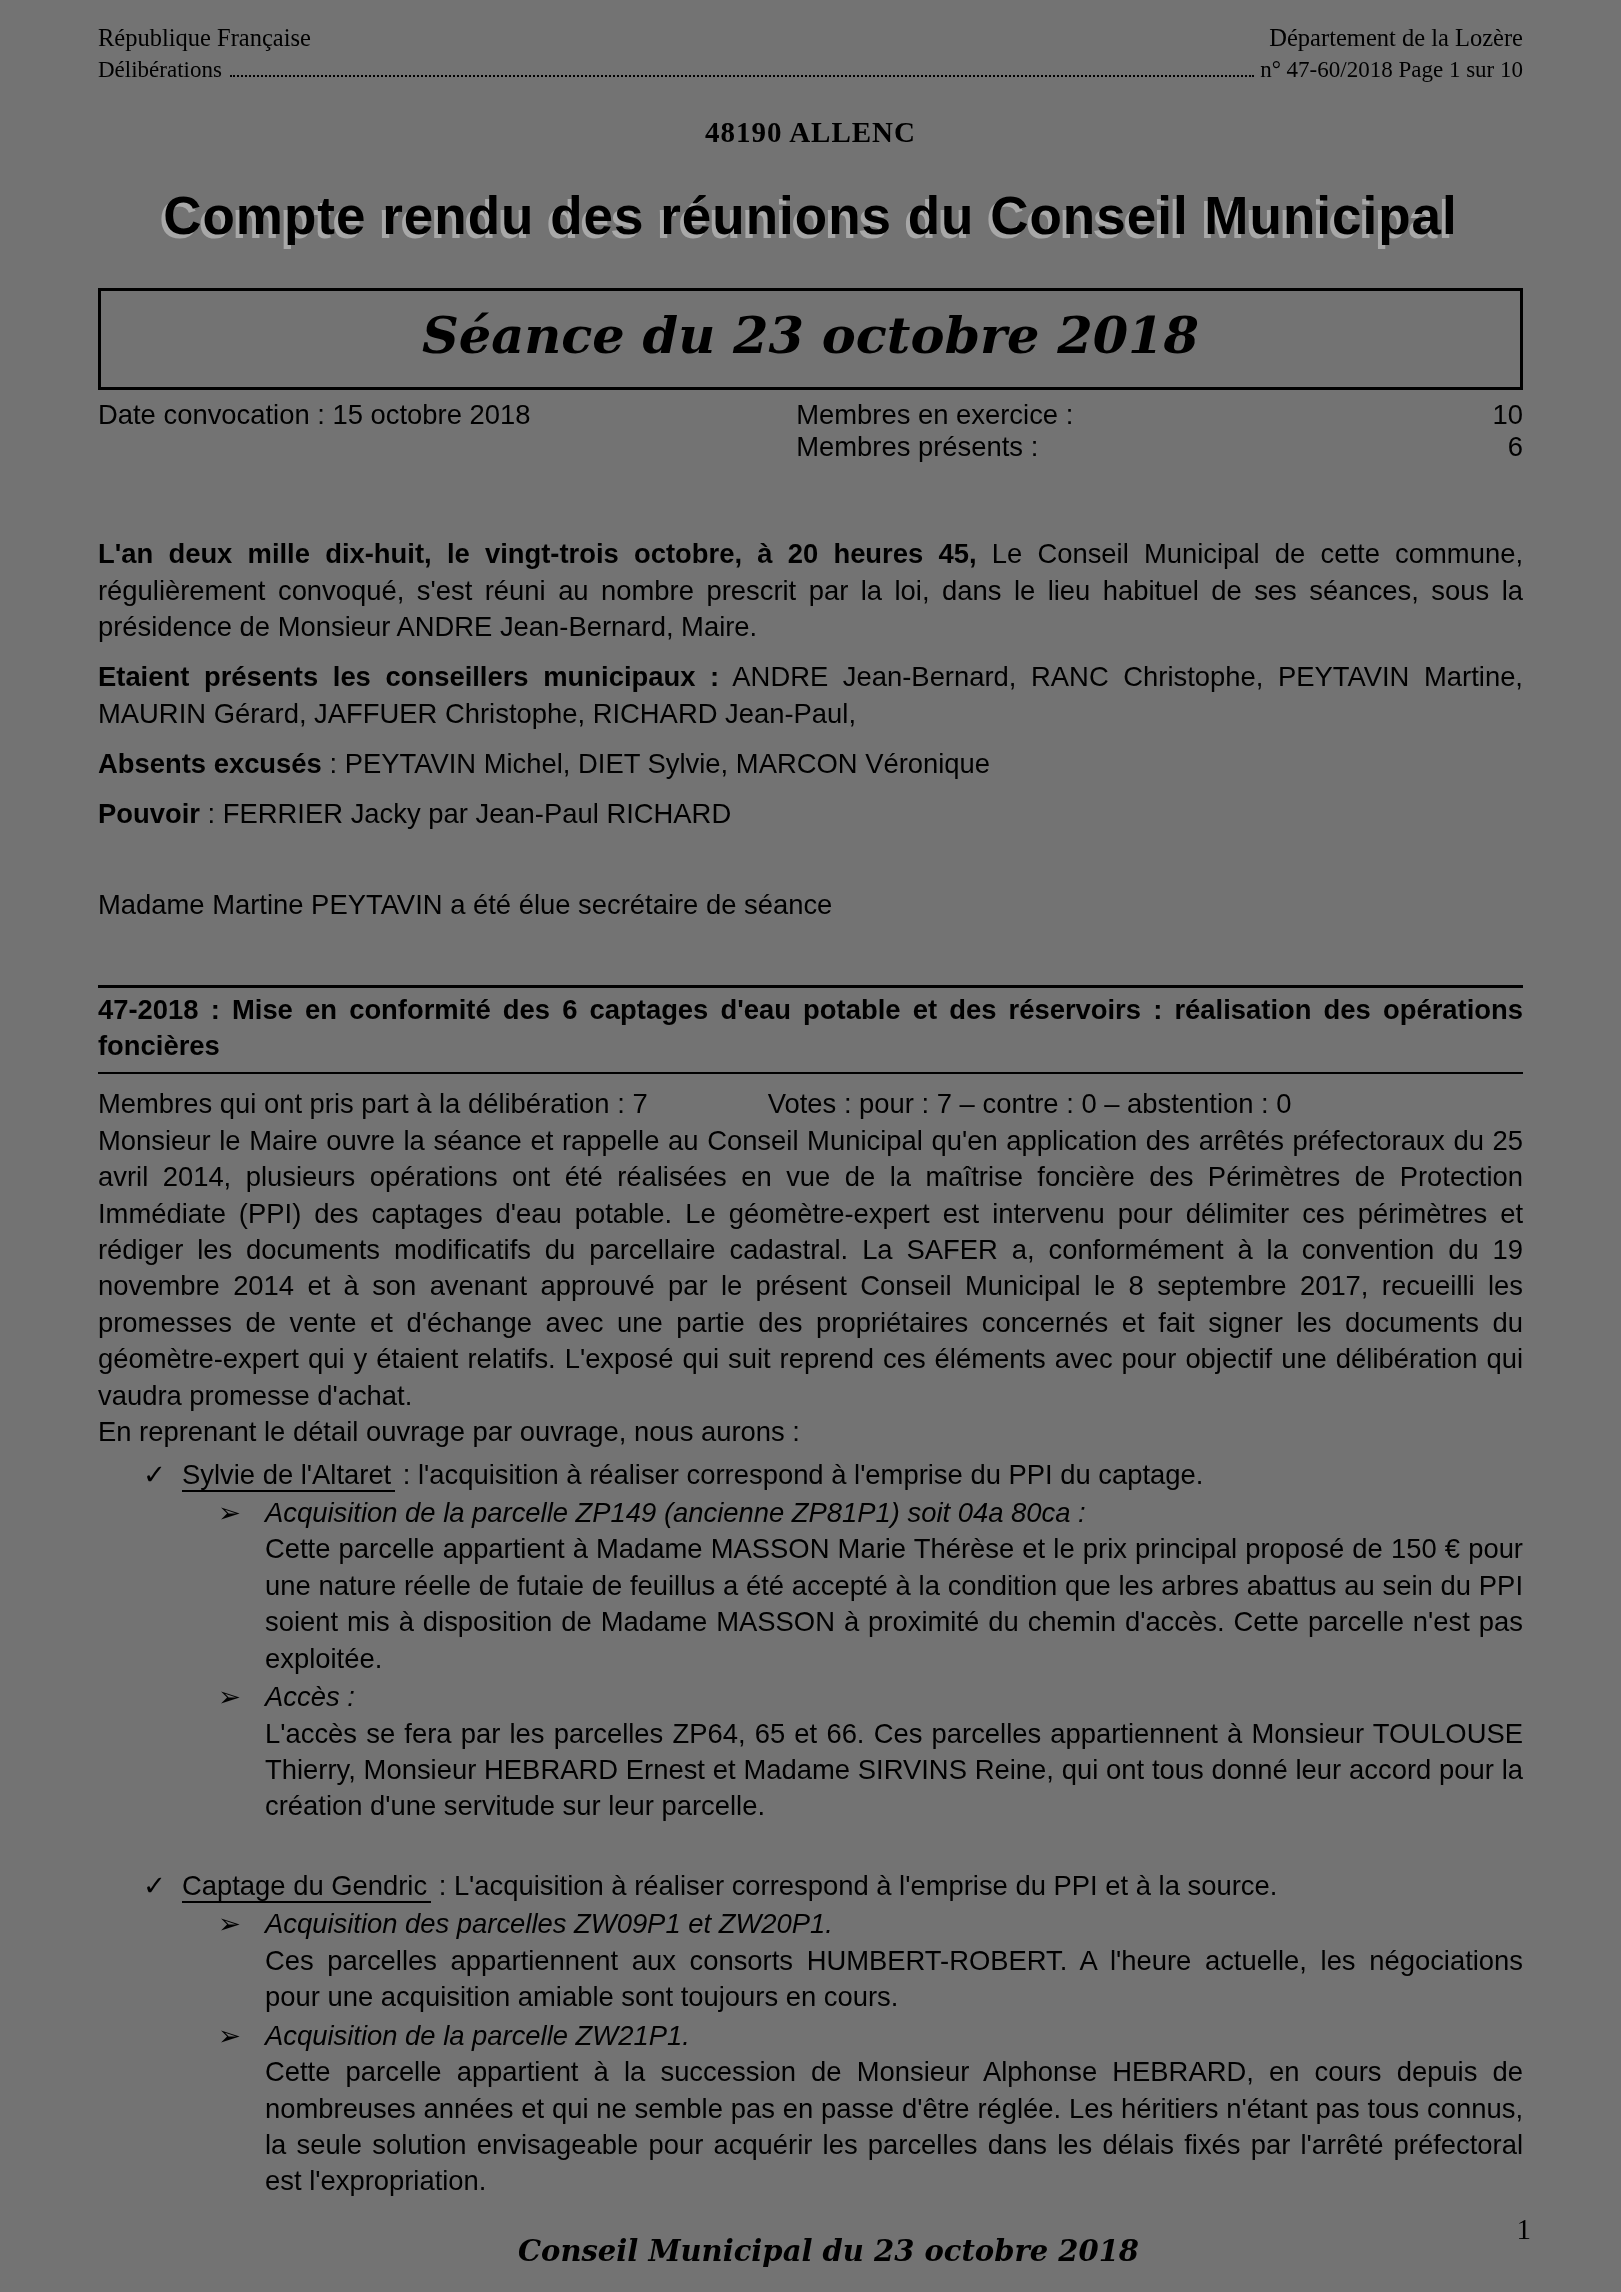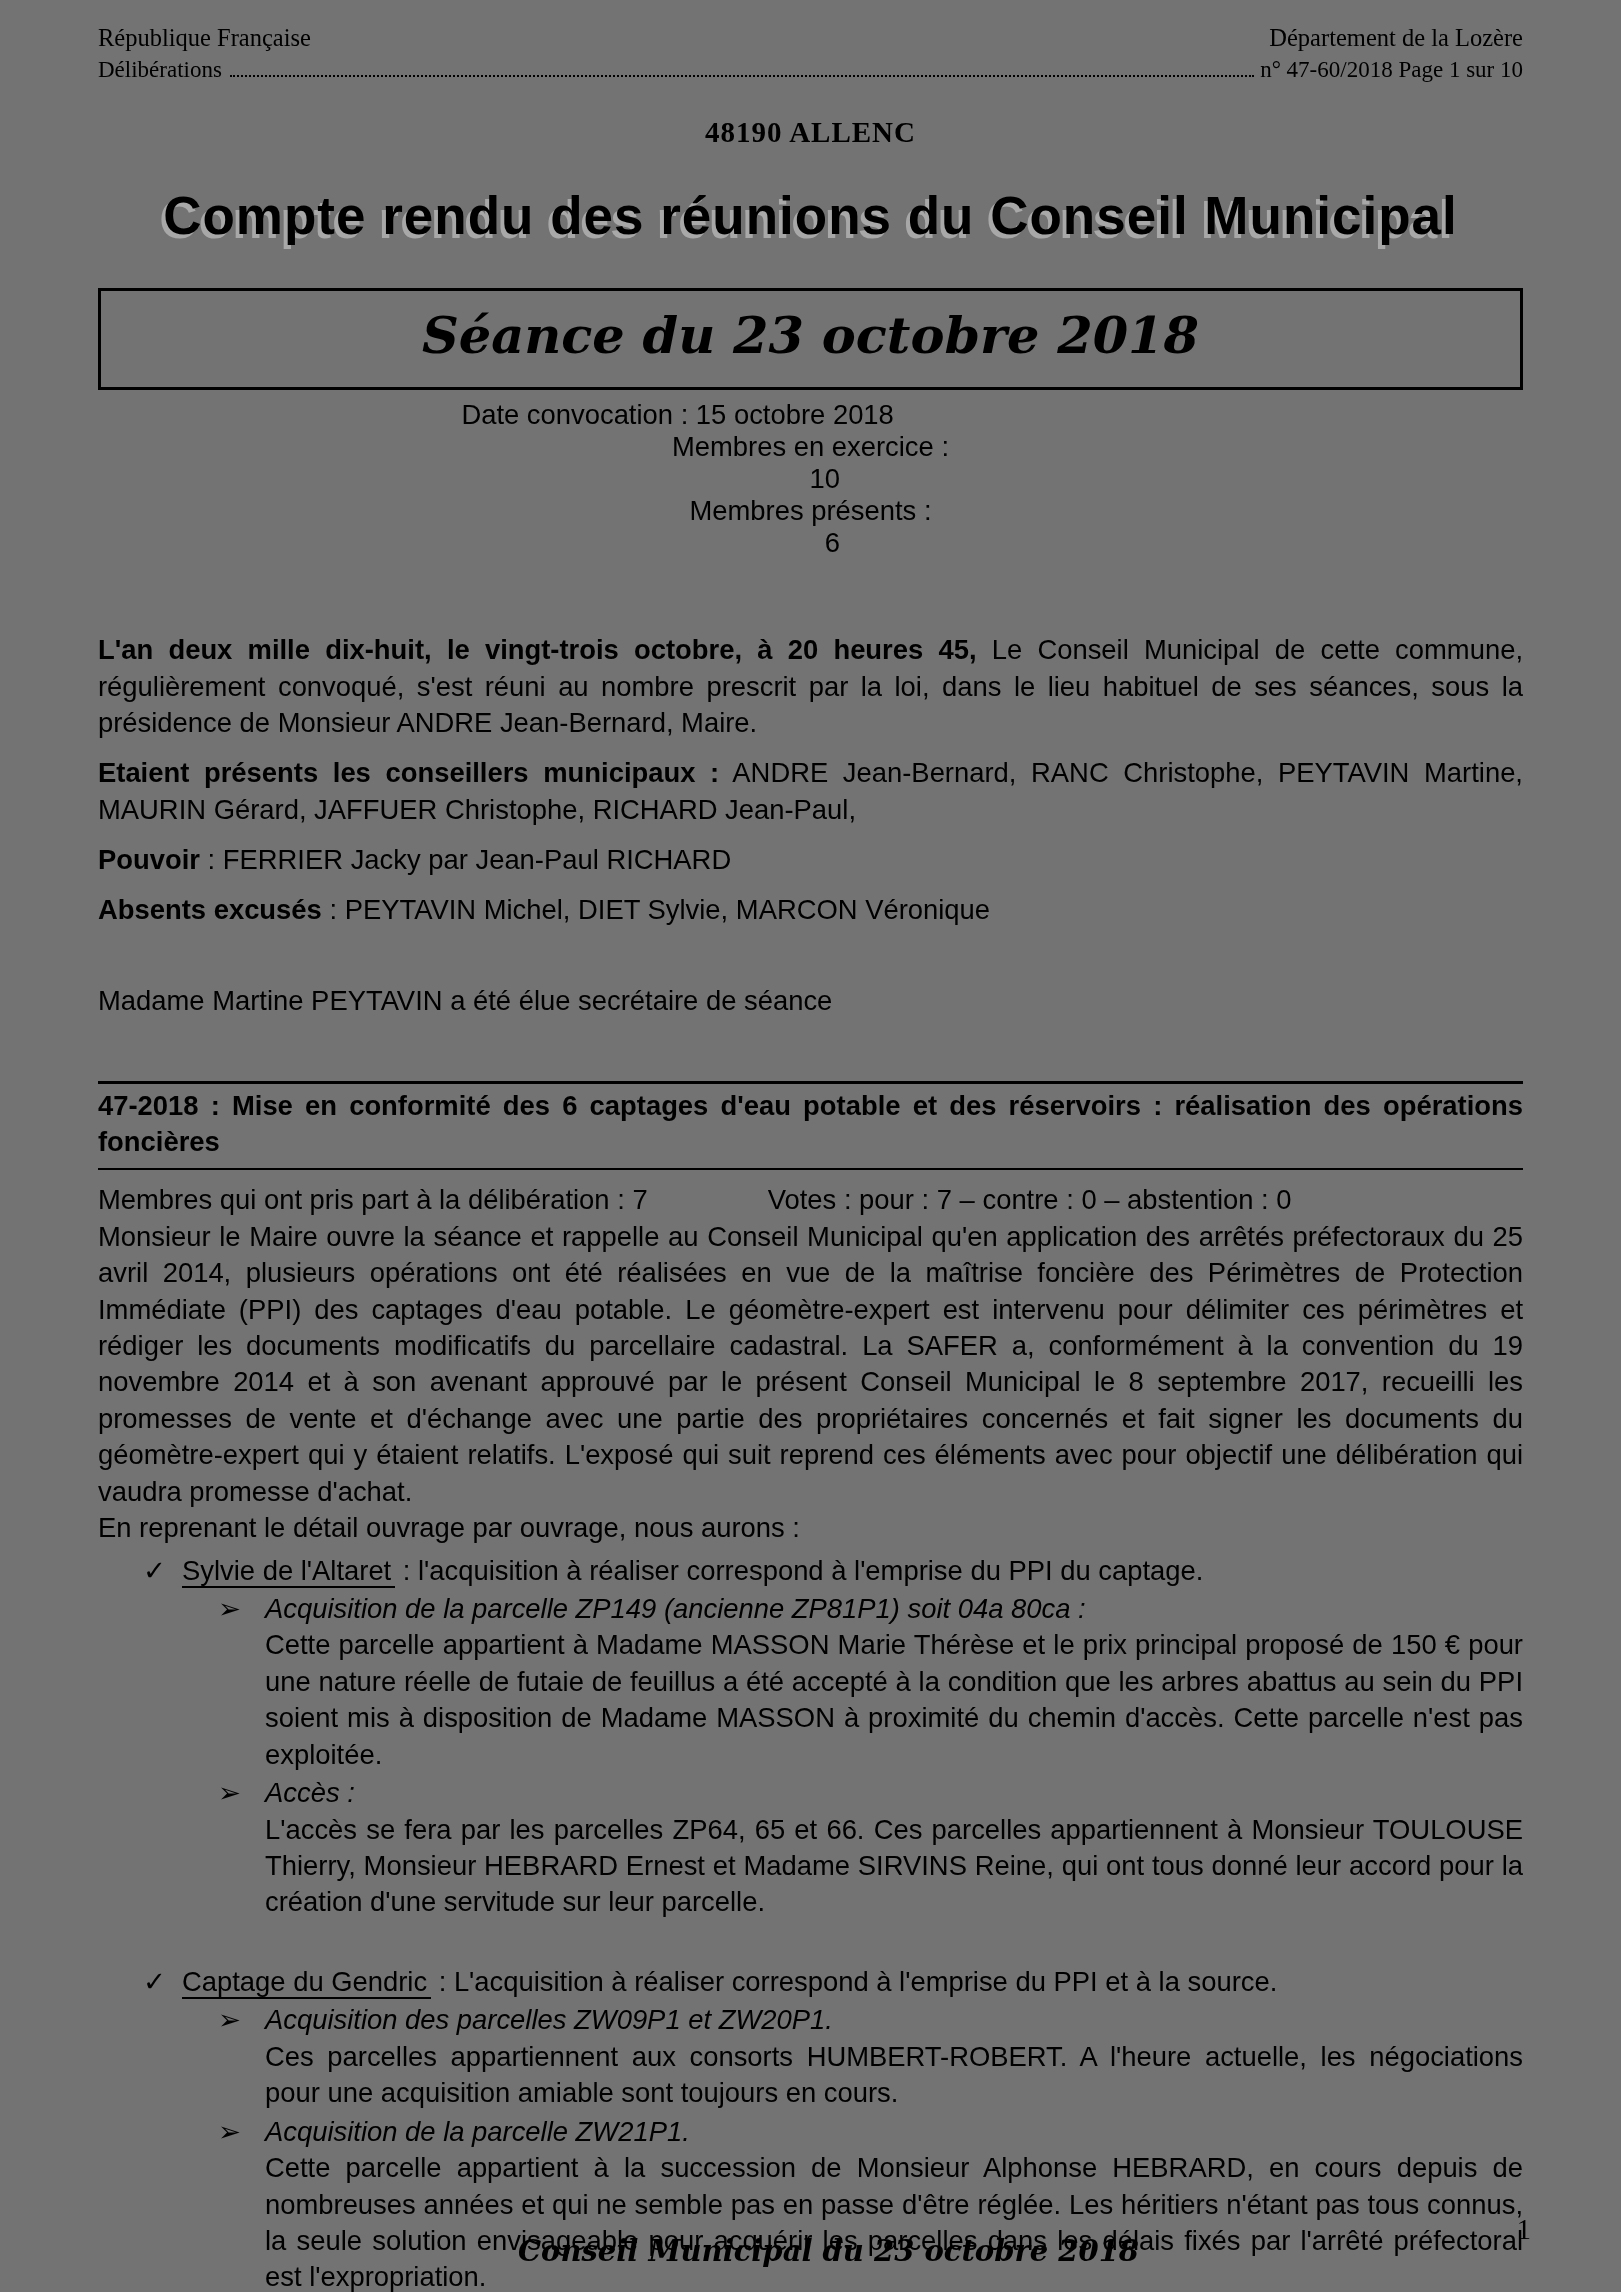--- a/index.html
+++ b/index.html
@@ -25,21 +25,21 @@
   .address { text-align:center; font-family:"Liberation Serif",serif; font-weight:bold; font-size:29px; margin-top:33px; letter-spacing:1px; }
   .doc-title {
     text-align:center; font-weight:bold; font-size:53px; line-height:1.45;
     margin-top:29px; letter-spacing:1px;
     text-shadow:-3.9px 3.9px 0 #a8a8a8;
   }
   .seance-box { border:3.9px solid #000; margin-top:33px; padding:13.7px 0 21.6px 0; }
   .seance { text-align:center; font-size:51px; }
   
   .meta { font-size:27.4px; margin-top:9.8px; }
-  .meta-row { display:flex; align-items:center;flex-direction:column; }
+  .meta-row { display:flex; align-items:flex-start; }
   .meta-left { width:49%; }
   .meta-label { flex:1; }
   .meta-val { text-align:right; width:59px; }
   
   .body { font-size:27.4px; line-height:1.33; }
   .just { text-align:justify; }
   .b { font-weight:bold;margin-top:37px; }
   .p { margin-top:13.7px; }
   .intro { margin-top:73px; }
   .secretary { margin-top:55px; }
@@ -106,22 +106,22 @@
       <span class="meta-left"></span>
       <span class="meta-label">Membres présents :</span>
       <span class="meta-val">6</span>
     </div>
   </div>
 
   <div class="body">
 
     <p class="just intro"><span class="b">L'an deux mille dix-huit, le vingt-trois octobre, à 20 heures 45,</span><span> Le Conseil Municipal de cette commune, régulièrement convoqué, s'est réuni au nombre prescrit par la loi, dans le lieu habituel de ses séances, sous la présidence de Monsieur ANDRE Jean-Bernard, Maire.</span></p>
     <p class="just p"><span class="b">Etaient présents les conseillers municipaux :</span><span> ANDRE Jean-Bernard, RANC Christophe, PEYTAVIN Martine, MAURIN Gérard, JAFFUER Christophe, RICHARD Jean-Paul,</span></p>
+    <p class="p"><span class="b">Absents excusés</span><span> : PEYTAVIN Michel, DIET Sylvie, MARCON Véronique</span></p>
     <p class="p"><span class="b">Pouvoir</span><span> : FERRIER Jacky par Jean-Paul RICHARD</span></p>
-    <p class="p"><span class="b">Absents excusés</span><span> : PEYTAVIN Michel, DIET Sylvie, MARCON Véronique</span></p>
     <p class="secretary">Madame Martine PEYTAVIN a été élue secrétaire de séance</p>
 
     <div class="sec-head just">47-2018 : Mise en conformité des 6 captages d'eau potable et des réservoirs : réalisation des opérations foncières</div>
     <div class="members-row">
       <span class="members-left">Membres qui ont pris part à la délibération : 7</span>
       <span class="members-right">Votes : pour : 7 – contre : 0 – abstention : 0</span>
     </div>
 
     <p class="just">Monsieur le Maire ouvre la séance et rappelle au Conseil Municipal qu'en application des arrêtés préfectoraux du 25 avril 2014, plusieurs opérations ont été réalisées en vue de la maîtrise foncière des Périmètres de Protection Immédiate (PPI) des captages d'eau potable. Le géomètre-expert est intervenu pour délimiter ces périmètres et rédiger les documents modificatifs du parcellaire cadastral. La SAFER a, conformément à la convention du 19 novembre 2014 et à son avenant approuvé par le présent Conseil Municipal le 8 septembre 2017, recueilli les promesses de vente et d'échange avec une partie des propriétaires concernés et fait signer les documents du géomètre-expert qui y étaient relatifs. L'exposé qui suit reprend ces éléments avec pour objectif une délibération qui vaudra promesse d'achat.</p>
     <p>En reprenant le détail ouvrage par ouvrage, nous aurons :</p>

